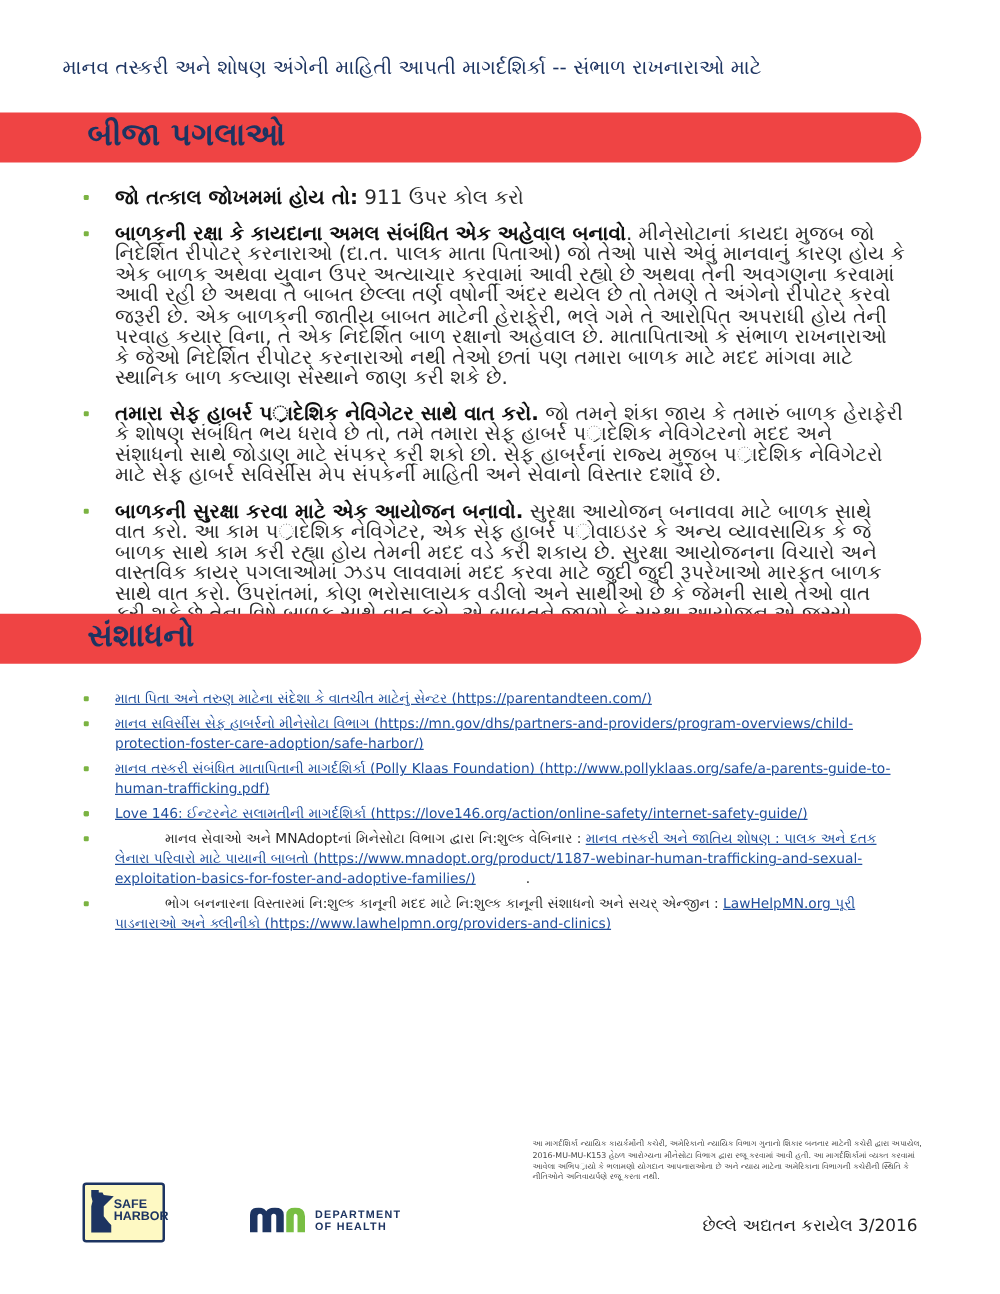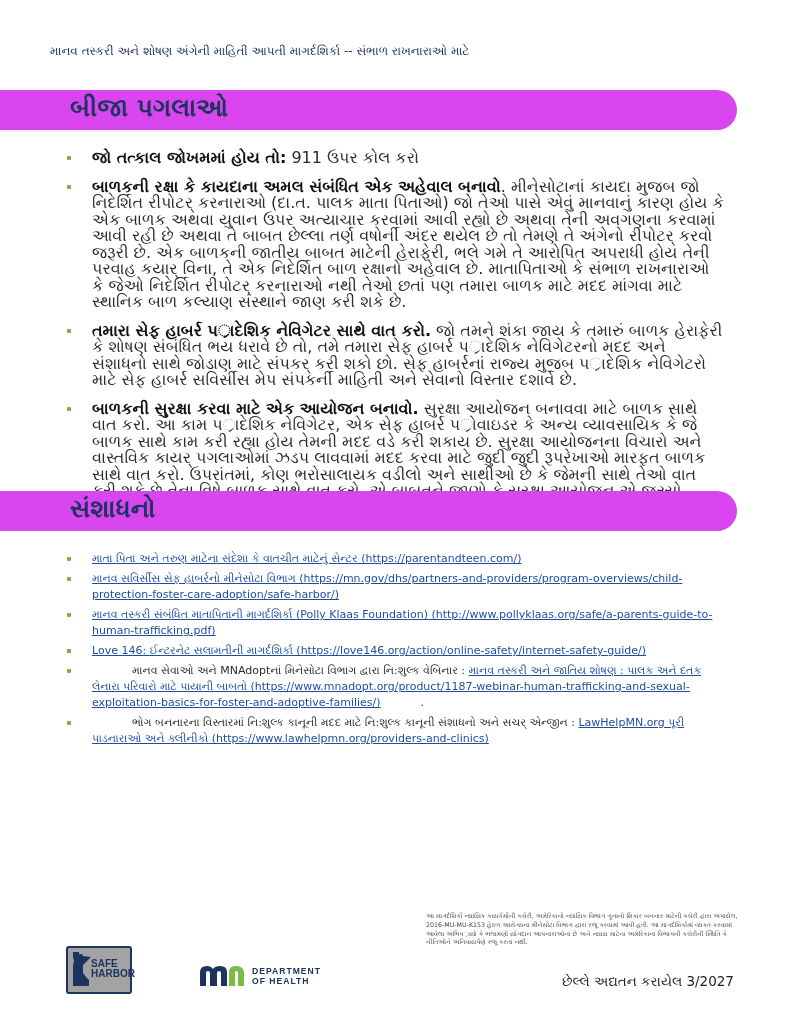--- a/index.html
+++ b/index.html
@@ -3,25 +3,25 @@
 <meta charset="utf-8">
 <style>
   html, body { margin: 0; padding: 0; background: #ffffff; }
   body {
     width: 800px; height: 1035px; position: relative; overflow: hidden;
     font-family: "DejaVu Sans", "Liberation Sans", sans-serif;
     color: #222;
   }
   .running-header {
     position: absolute; left: 50px; top: 44px;
-    font-size: 12px; color: #1d3461; letter-spacing: 0;
+    font-size: 16px; color: #1d3461; letter-spacing: 0;
   }
   .section-band {
     position: absolute; left: 0; width: 737px; height: 40px;
-    background: #d946ef; border-radius: 0 22px 22px 0;
+    background: #ef4444; border-radius: 0 22px 22px 0;
   }
   .section-band .title {
     position: absolute; left: 70px; top: 3px;
     font-size: 25px; font-weight: bold; color: #1d3461;
     font-family: "DejaVu Sans", sans-serif;
   }
   .band-steps { top: 90px; }
   .band-resources { top: 491px; }
 
   .steps { position: absolute; left: 64px; top: 150px; width: 660px; margin: 0; padding: 0; list-style: none; }
@@ -47,21 +47,21 @@
     position: absolute; left: 426px; top: 912px; width: 320px;
     font-size: 6.3px; line-height: 8.8px; color: #444;
   }
   .updated {
     position: absolute; left: 562px; top: 973px;
     font-size: 13.5px; color: #222;
   }
 
   .logo-safe-harbor {
     position: absolute; left: 66px; top: 946px; width: 62px; height: 44px;
-    border: 2px solid #1d3461; border-radius: 3px; background: #a3a3a3;
+    border: 2px solid #1d3461; border-radius: 3px; background: #fef9c3;
   }
   .logo-safe-harbor svg { position: absolute; left: 4px; top: 3px; }
   .logo-safe-harbor .txt {
     position: absolute; left: 23px; top: 11px;
     font-family: "Liberation Sans", sans-serif; font-weight: bold;
     font-size: 10px; line-height: 10px; color: #1d3461;
   }
 
   .logo-mdh { position: absolute; left: 200px; top: 962px; width: 140px; height: 26px; }
   .logo-mdh svg { position: absolute; left: 0; top: 4px; }
@@ -127,21 +127,21 @@
     <span class="bullet"></span>
     <span class="plain">માનવ સેવાઓ અને MNAdoptનાં મિનેસોટા વિભાગ દ્વારા નિ:શુલ્ક વેબિનાર : </span><a>માનવ તસ્કરી અને જાતિય શોષણ : પાલક અને દતક લેનારા પરિવારો માટે પાયાની બાબતો (https://www.mnadopt.org/product/1187-webinar-human-trafficking-and-sexual-exploitation-basics-for-foster-and-adoptive-families/)</a><span class="plain">.</span>
   </li>
   <li>
     <span class="bullet"></span>
     <span class="plain">ભોગ બનનારના વિસ્તારમાં નિ:શુલ્ક કાનૂની મદદ માટે નિ:શુલ્ક કાનૂની સંશાધનો અને સચર્ એન્જીન : </span><a>LawHelpMN.org પૂરી પાડનારાઓ અને ક્લીનીકો (https://www.lawhelpmn.org/providers-and-clinics)</a>
   </li>
 </ul>
 
 <div class="disclaimer">આ માગર્દશિર્કા ન્યાયિક કાયર્કર્મોની કચેરી, અમેરિકાનો ન્યાયિક વિભાગ ગુનાનો શિકાર બનનાર માટેની કચેરી દ્વારા અપાયેલ, 2016-MU-MU-K153 હેઠળ આરોગ્યના મીનેસોટા વિભાગ દ્વારા રજૂ કરવામાં આવી હતી. આ માગર્દશિર્કામાં વ્યક્ત કરવામાં આવેલા અભિપર્ાયો કે ભલામણો યોગદાન આપનારાઓના છે અને ન્યાય માટેના અમેરિકાના વિભાગની કચેરીની સ્થિતિ કે નીતિઓને અનિવાયર્પણે રજૂ કરતા નથી.</div>
-<div class="updated">છેલ્લે અદ્યતન કરાયેલ 3/2027</div>
+<div class="updated">છેલ્લે અદ્યતન કરાયેલ 3/2016</div>
 
 <div class="logo-safe-harbor">
   <svg width="20" height="36" viewBox="0 0 20 36">
     <path d="M1 1 L7 1 L7 3 L10 3 L11 5 L19 6 L13 12 L11 14 L11 22 L15 27 L17 29 L17 35 L1 35 L1 14 L2 10 L1 6 Z" fill="#1d3461"></path>
   </svg>
   <div class="txt">
     <div>SAFE</div>
     <div>HARBOR</div>
   </div>
 </div>

